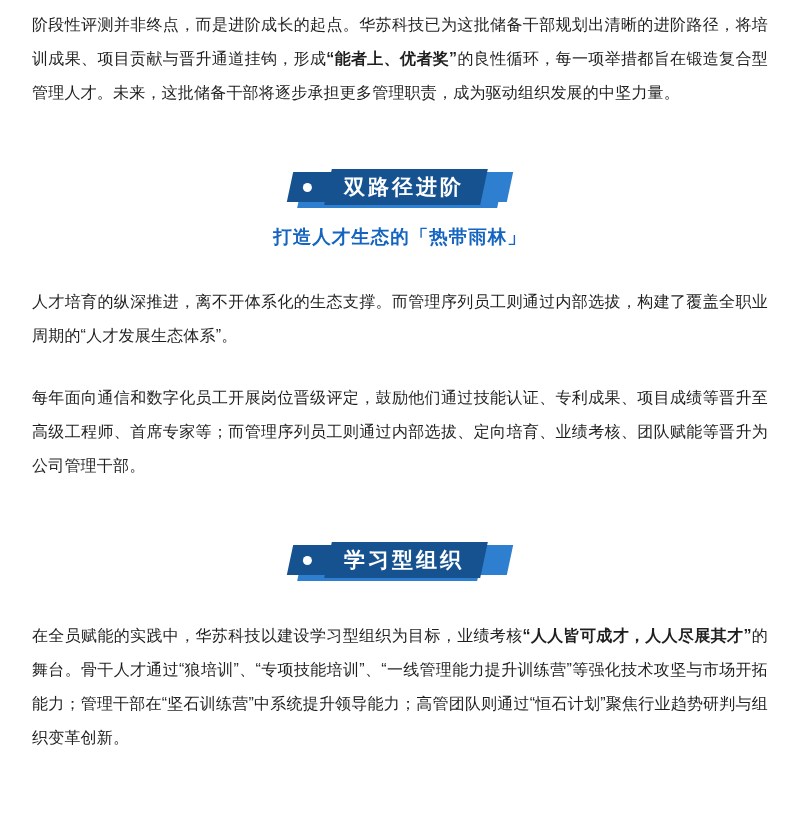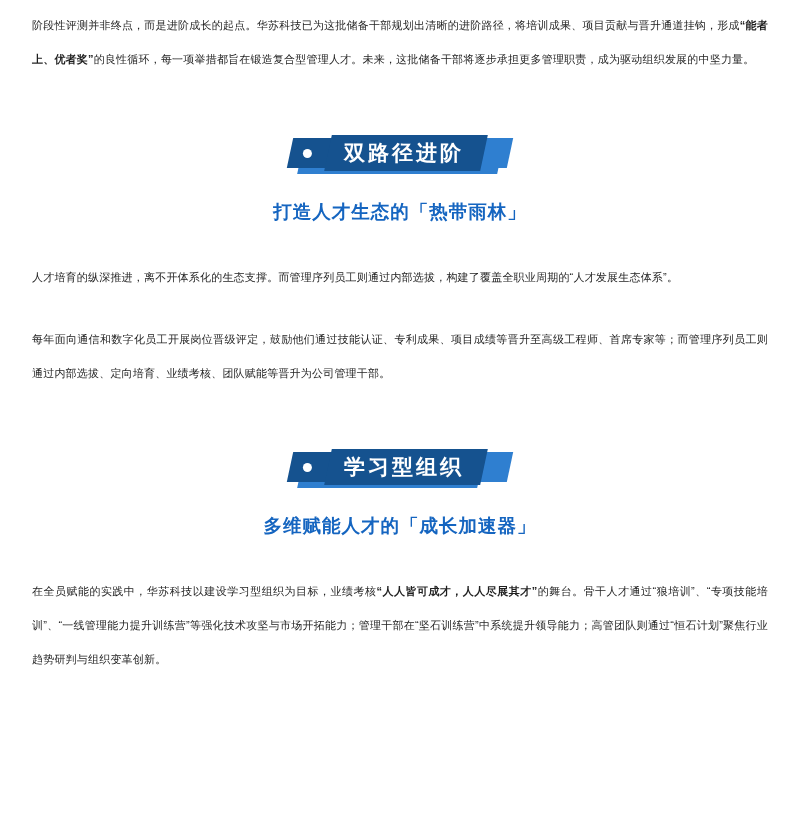--- a/index.html
+++ b/index.html
@@ -16,21 +16,21 @@
   }
   .page {
     width: 800px;
     min-height: 833px;
     box-sizing: border-box;
     padding: 8px 32px 10px 32px;
     position: relative;
   }
   p.body-text {
     margin: 0 0 0 0;
-    font-size: 11px;
+    font-size: 16px;
     line-height: 34px;
     color: #1f1f1f;
     text-align: justify;
     text-justify: inter-ideograph;
     letter-spacing: 0.2px;
   }
   .para-gap-sm { height: 14px; }
   .para-gap-md { height: 22px; }
   .para-gap-lg { height: 40px; }
   .bold { font-weight: bold; }
@@ -109,21 +109,21 @@
     transform: skewX(-12deg);
     z-index: 0;
   }
 
   .section-subtitle {
     text-align: center;
     color: #1565c0;
     font-size: 18.5px;
     font-weight: bold;
     letter-spacing: 1px;
-    margin-top: 23px;
+    margin-top: 14px;
   }
 </style>
 </head>
 <body>
 
 <div class="page">
 
   <p class="body-text">
     <span>阶段性评测并非终点，而是进阶成长的起点。华苏科技已为这批储备干部规划出清晰的进阶路径，将培训成果、项目贡献与晋升通道挂钩，形成</span><span class="bold">“能者上、优者奖”</span><span>的良性循环，每一项举措都旨在锻造复合型管理人才。未来，这批储备干部将逐步承担更多管理职责，成为驱动组织发展的中坚力量。</span>
   </p>
@@ -167,21 +167,20 @@
     <div class="banner-wrap">
       <div class="banner-under" style="width:180px;"></div>
       <div class="banner-left"></div>
       <div class="banner-mid">
         <span class="banner-text">学习型组织</span>
       </div>
       <div class="banner-right"></div>
     </div>
   </div>
 
-  <div class="section-subtitle">多维赋能人才的「成长加速器」</div>
 
   <div class="para-gap-md"></div>
   <div class="para-gap-sm"></div>
 
   <p class="body-text">
     <span>在全员赋能的实践中，华苏科技以建设学习型组织为目标，业绩考核</span><span class="bold">“人人皆可成才，人人尽展其才”</span><span>的舞台。骨干人才通过“狼培训”、“专项技能培训”、“一线管理能力提升训练营”等强化技术攻坚与市场开拓能力；管理干部在“坚石训练营”中系统提升领导能力；高管团队则通过“恒石计划”聚焦行业趋势研判与组织变革创新。</span>
   </p>
 
 </div>
 

